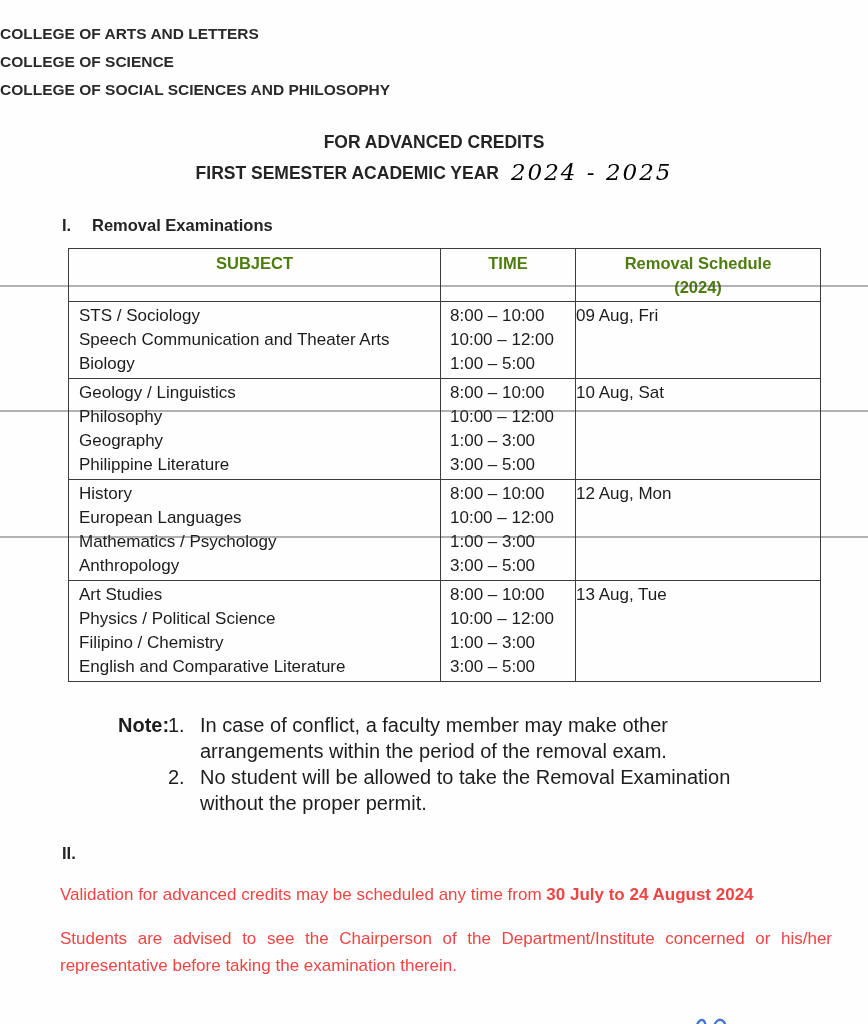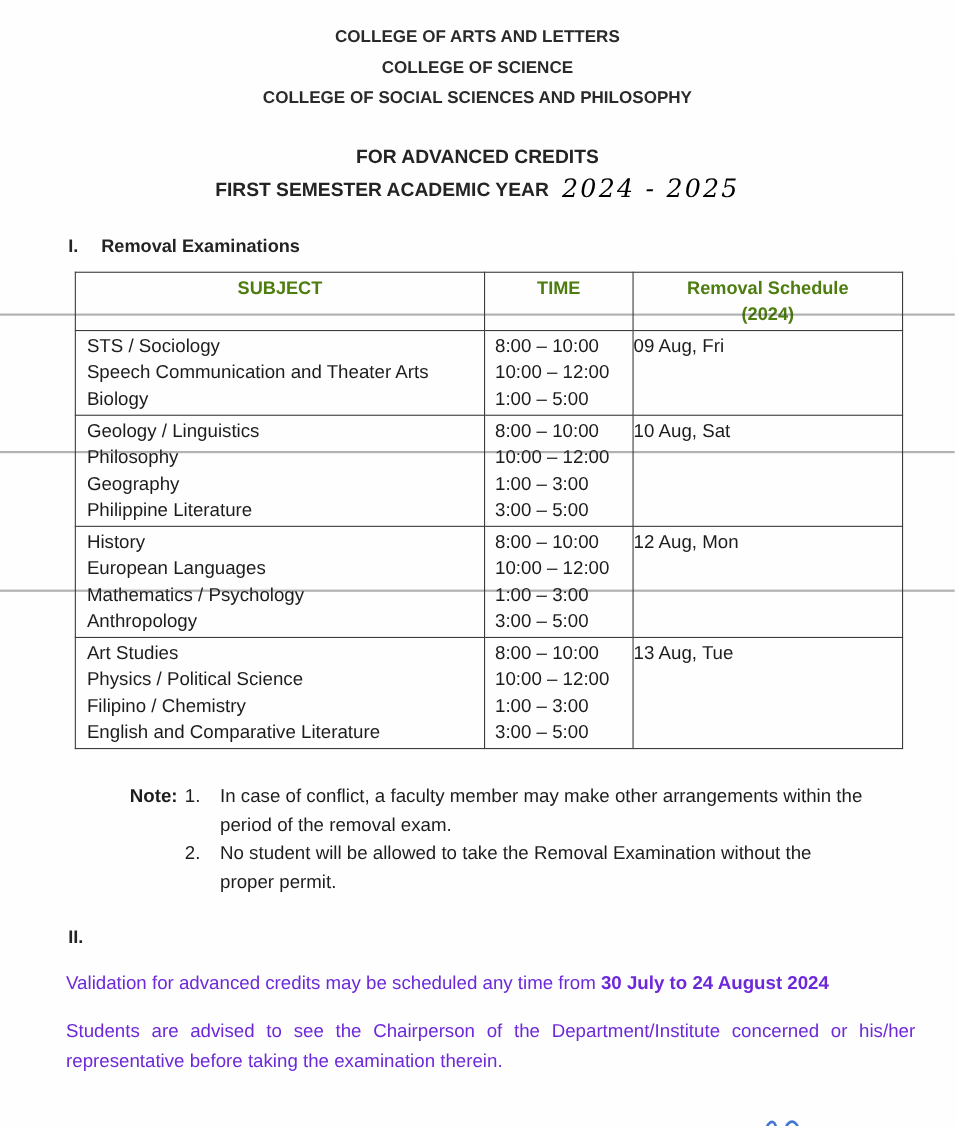--- a/index.html
+++ b/index.html
@@ -5,21 +5,21 @@
   html,body{margin:0;padding:0;}
   body{
     width:868px;height:1024px;background:#f2f2f0;
     font-family:"Liberation Sans",sans-serif;color:#1d1d1d;
   }
   .page{
     position:relative;width:868px;height:1024px;background:#fefefe;
     overflow:hidden;
   }
   
-  .colleges{padding-top:20px;text-align:center;font-weight:700;font-size:15.5px;line-height:28px;color:#2a2a2a;}
+  .colleges{padding-top:20px;text-align:left;font-weight:700;font-size:15.5px;line-height:28px;color:#2a2a2a;}
   
   .doc-title{margin-top:24px;text-align:center;font-weight:700;font-size:17.5px;line-height:29px;color:#242424;}
   .hand-year{
     font-family:"DejaVu Serif",serif;font-style:italic;font-weight:400;
     font-size:23px;letter-spacing:2px;margin-left:12px;color:#000000;
     position:relative;top:1px;
   }
   
   .sec-heading{margin:26px 0 0 62px;font-weight:700;font-size:16.5px;line-height:22px;color:#242424;display:flex;}
   .sec-num{width:30px;flex:0 0 auto;}
@@ -34,28 +34,28 @@
   .sched-table th,.sched-table td{
     border:1.6px solid #3c3c3c;vertical-align:top;padding:2px 0;
   }
   .sched-table th{font-weight:700;line-height:24px;font-size:16.5px;color:#4d7c0f;}
   .cell-line{line-height:24px;white-space:nowrap;}
   .subj-cell .cell-line{padding-left:10px;}
   .time-cell .cell-line{padding-left:9px;}
   .date-cell{text-align:left;}
   .sched-head{text-align:center;}
   
-  .note-block{margin:30px 0 0 118px;font-size:17px;line-height:26px;display:flex;}
+  .note-block{margin:30px 0 0 118px;font-size:20px;line-height:26px;display:flex;}
   .note-label{font-weight:700;width:50px;flex:0 0 auto;}
   .note-items{display:flex;flex-direction:column;}
   .note-item{display:flex;}
   .note-num{width:32px;flex:0 0 auto;}
   .note-text{width:585px;}
   
-  .para{margin:17px 60px 0 60px;width:772px;font-size:17px;line-height:27px;color:#6d28d9;}
+  .para{margin:17px 60px 0 60px;width:772px;font-size:17px;line-height:27px;color:#ef4444;}
   .para .bold{font-weight:700;}
   .para .block-cont{display:block;}
   .para.justify{text-align:justify;}
   
   .fold-line{position:absolute;left:0;width:868px;height:2px;background:rgba(55,55,55,0.38);pointer-events:none;}
   .fold-1{top:285px;}
   .fold-2{top:410px;}
   .fold-3{top:536px;}
   
   .ink-mark{position:absolute;left:692px;top:1012px;width:48px;height:20px;}

